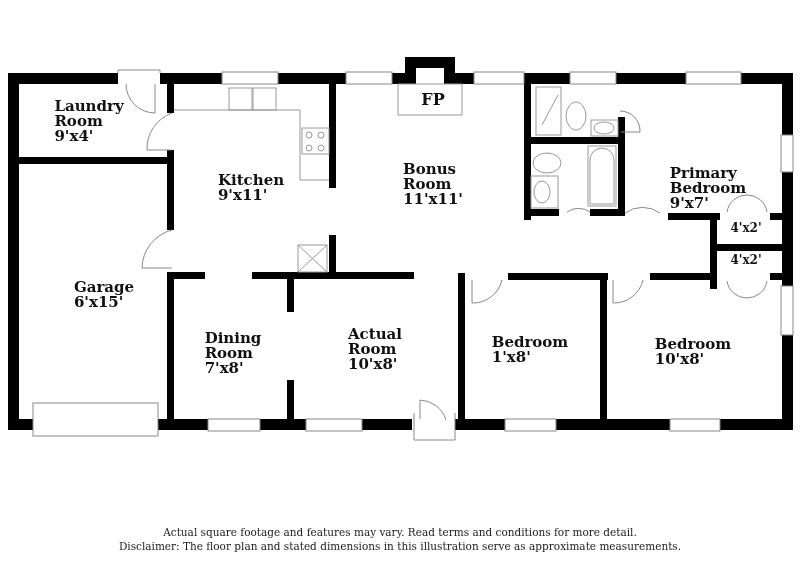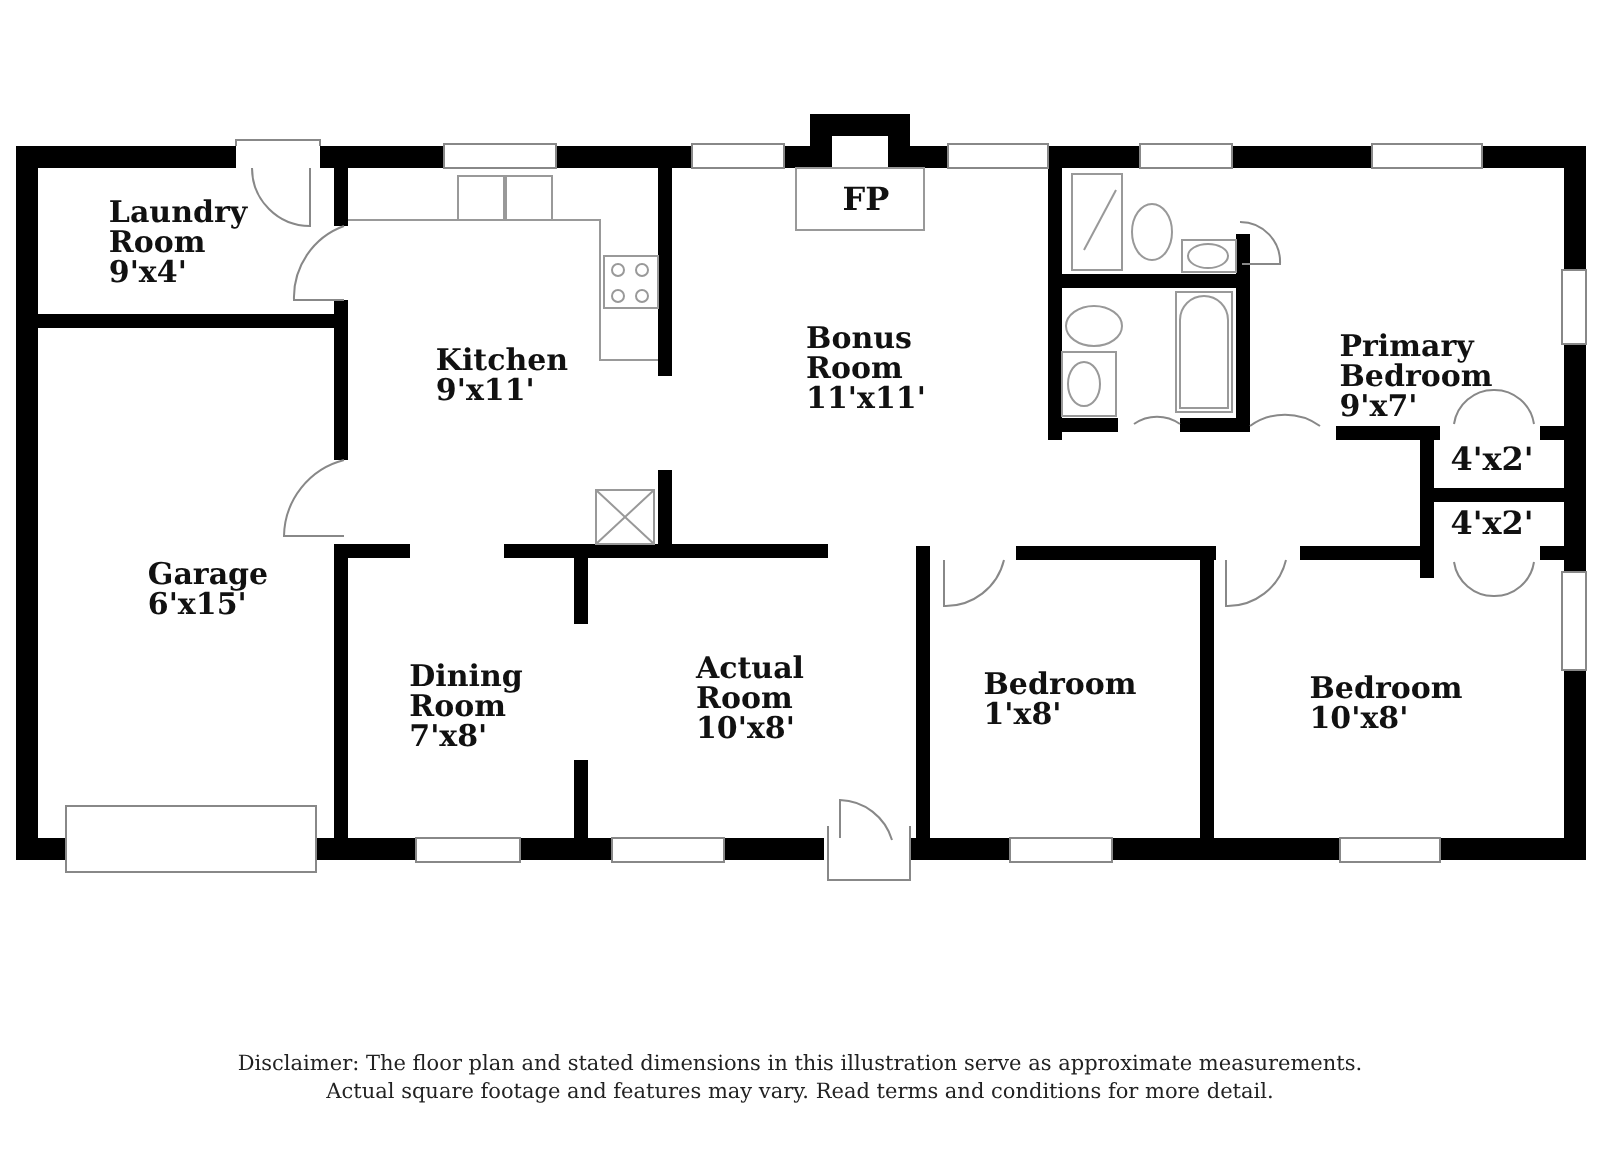--- a/index.html
+++ b/index.html
@@ -1,20 +1,20 @@
 <!DOCTYPE html>
 <html><head>
 <meta charset="utf-8">
 <style>
   html, body { margin: 0; padding: 0; background: #ffffff; }
   body { width: 800px; height: 581px; position: relative; overflow: hidden; font-family: "DejaVu Serif", serif; }
   #plan { position: absolute; left: 0; top: 0; }
   .label { position: absolute; text-align: left; font-family: "DejaVu Serif", serif; font-weight: bold; color: #111; line-height: 1.0; font-size: 15px; transform: translateX(-50%); white-space: nowrap; }
   .label span { display: block; }
-  .small { font-size: 16px; }
+  .small { font-size: 12px; }
   .fp { font-size: 16px; }
   #disclaimer { position: absolute; left: 0; top: 525px; width: 800px; text-align: center; font-family: "DejaVu Serif", serif; font-size: 10.5px; color: #222; line-height: 1.35; }
 </style>
 </head>
 <body>
 
 <svg id="plan" width="800" height="581" viewBox="0 0 800 581" xmlns="http://www.w3.org/2000/svg">
   <g fill="#000">
 
     <rect x="8" y="73" width="110" height="11"></rect>
@@ -194,15 +194,15 @@
   <span>4'x2'</span>
 </div>
 <div class="label small" style="left:746px; top:254px;">
   <span>4'x2'</span>
 </div>
 <div class="label fp" style="left:433px; top:92px;">
   <span>FP</span>
 </div>
 
 <div id="disclaimer">
+  <div>Actual square footage and features may vary. Read terms and conditions for more detail.</div>
   <div>Disclaimer: The floor plan and stated dimensions in this illustration serve as approximate measurements.</div>
-  <div>Actual square footage and features may vary. Read terms and conditions for more detail.</div>
 </div>
 
 </body></html>

